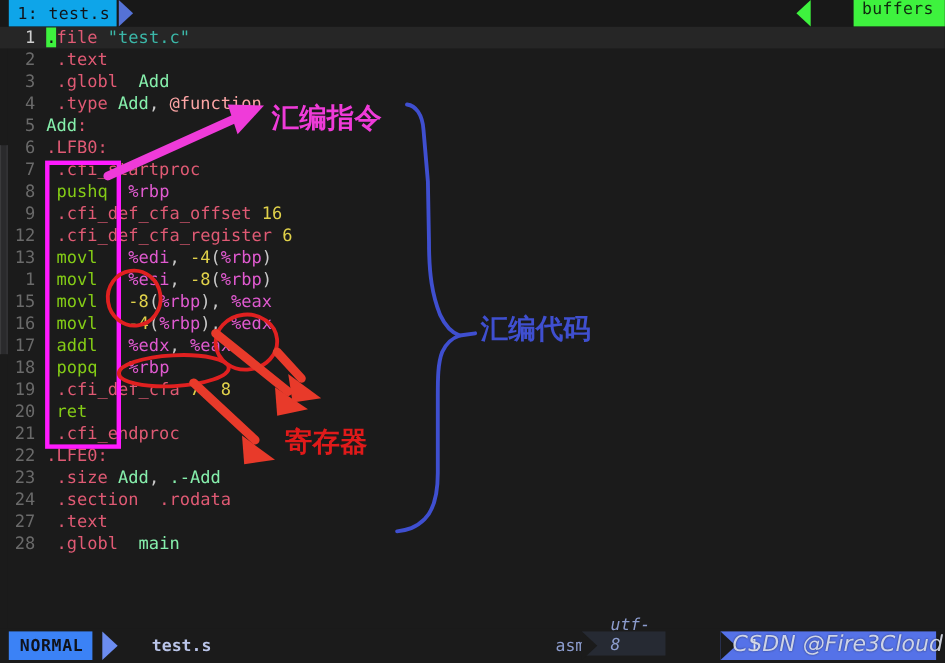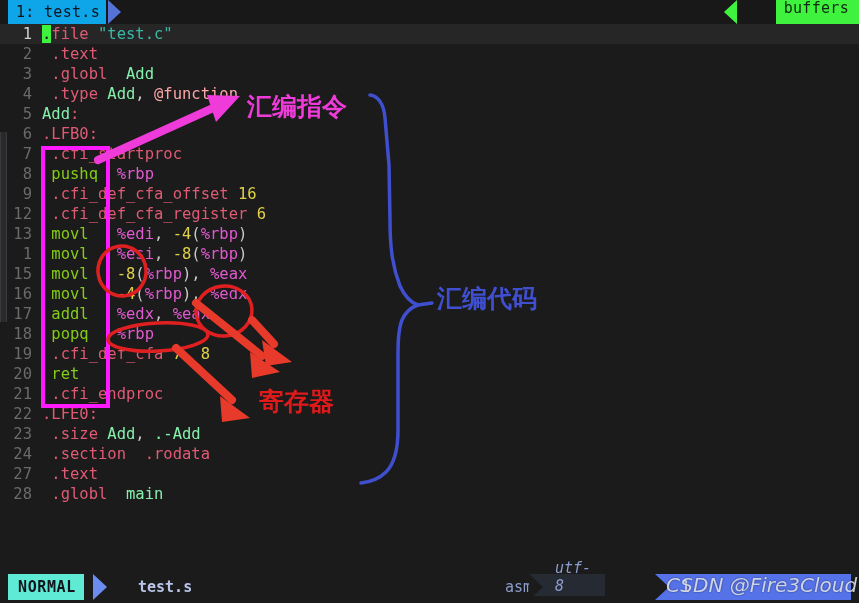--- a/index.html
+++ b/index.html
@@ -145,21 +145,21 @@
     width: 859px; height: 32px;
     background: #1b1b1b;
     z-index: 6;
     font-size: 15px;
   }
   #status-mode {
     position: absolute;
     left: 8px; top: 3px; height: 26px;
     display: flex; align-items: center;
     padding: 0 8px 0 10px;
-    background: #5eead4;
+    background: #3b82f6;
     color: #10131b;
     font-weight: 700;
     letter-spacing: 0.6px;
   }
   #status-mode-arrow {
     position: absolute;
     left: 93px; top: 3px;
     width: 0; height: 0;
     border-top: 13px solid transparent;
     border-bottom: 13px solid transparent;

